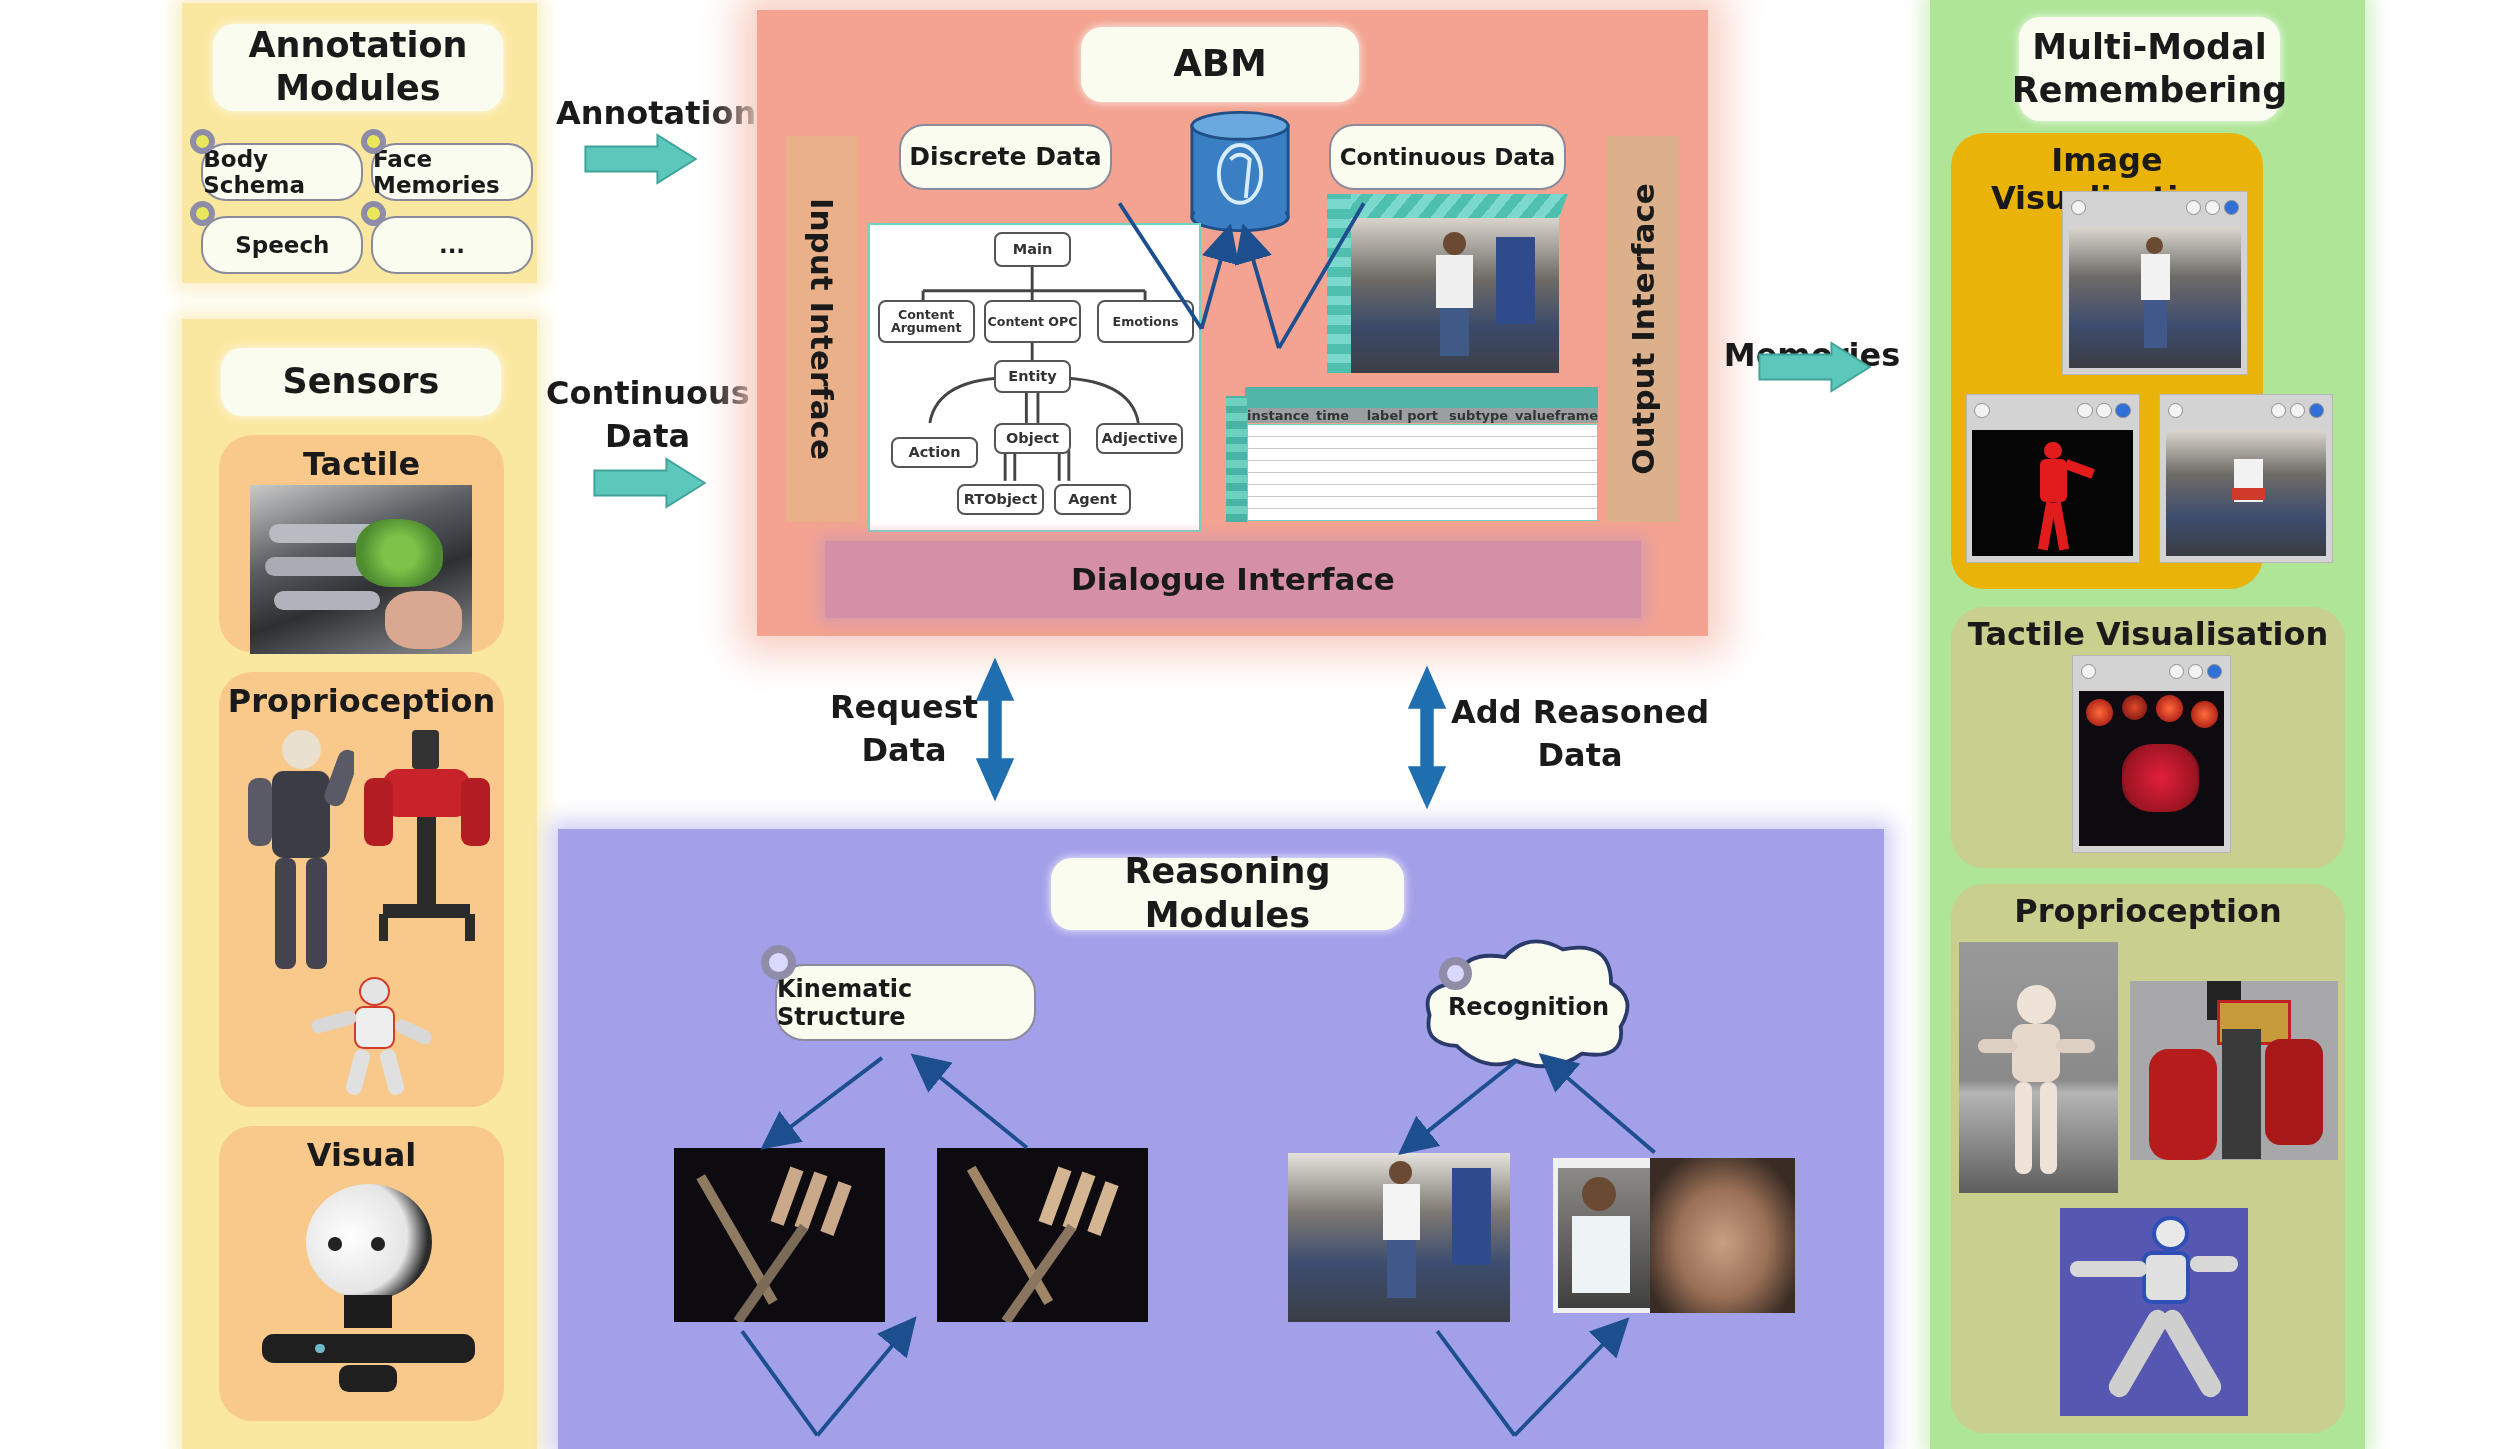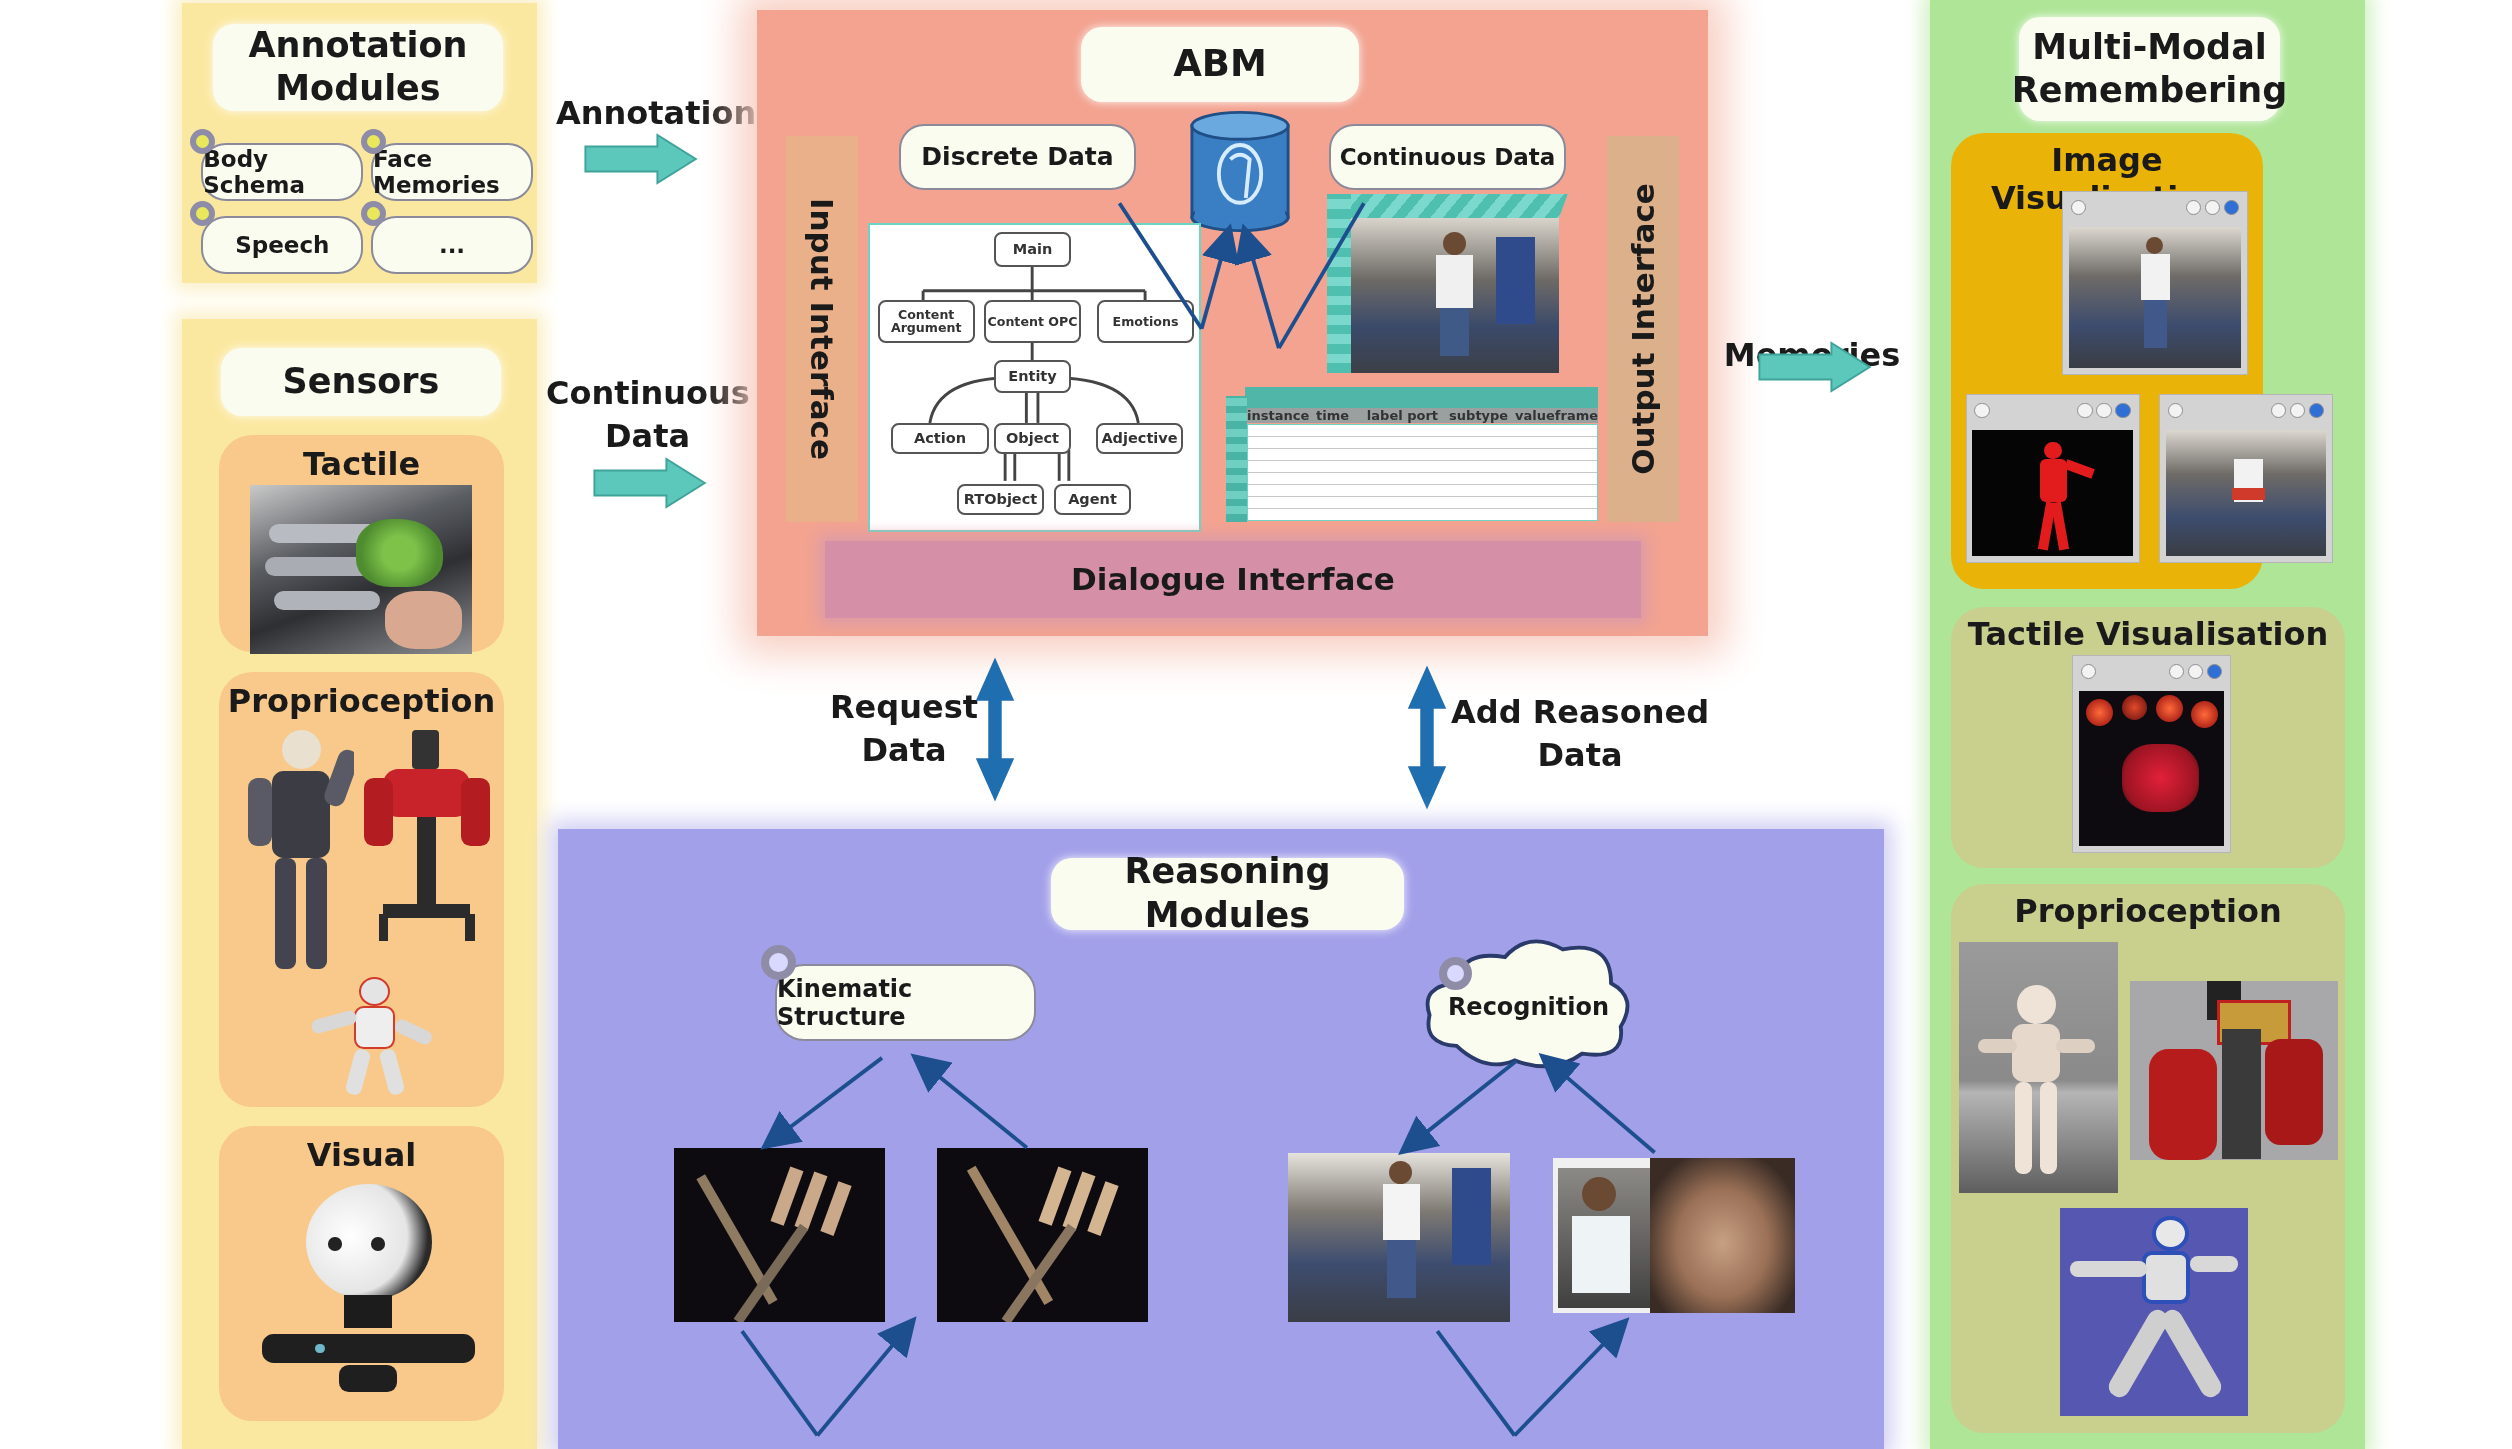--- a/index.html
+++ b/index.html
@@ -130,21 +130,21 @@
   </div>
 
   <div class="abs" style="left:29px;top:126px;width:72px;height:386px;background:#eab089;">
     <div class="abs" style="left:36px;top:193px;width:386px;font-weight:bold;font-size:31px;text-align:center;transform:translate(-50%,-50%) rotate(90deg);white-space:nowrap;">Input Interface</div>
   </div>
 
   <div class="abs" style="left:850px;top:126px;width:72px;height:386px;background:#dcb08b;">
     <div class="abs" style="left:36px;top:193px;width:386px;font-weight:bold;font-size:31px;text-align:center;transform:translate(-50%,-50%) rotate(-90deg);white-space:nowrap;">Output Interface</div>
   </div>
 
-  <div class="pill" style="left:142px;top:114px;width:237px;height:66px;font-size:25px;">
+  <div class="pill" style="left:142px;top:114px;width:213px;height:66px;font-size:25px;">
     <span>Discrete Data</span>
   </div>
   <div class="pill" style="left:572px;top:114px;width:237px;height:66px;font-size:23px;">
     <span>Continuous Data</span>
   </div>
 
   <svg style="left:433px;top:101px;" width="101" height="121" viewBox="0 0 105 125">
     <rect x="2" y="15" width="100" height="95" fill="#3a7fc4" stroke="#1f4f86" stroke-width="3"></rect>
     <ellipse cx="52" cy="110" rx="50" ry="14" fill="#3a7fc4" stroke="#1f4f86" stroke-width="3"></ellipse>
     <rect x="5" y="15" width="94" height="95" fill="#3a7fc4"></rect>
@@ -170,21 +170,21 @@
         <line x1="150" y1="233" x2="150" y2="265"></line>
         <line x1="196" y1="233" x2="196" y2="265"></line>
         <line x1="206" y1="233" x2="206" y2="265"></line>
       </g>
     </svg>
     <div class="schema-node" style="left:124px;top:7.7px;width:77px;height:35px;">Main</div>
     <div class="schema-node" style="left:7.7px;top:75px;width:97px;height:43px;font-size:12.6px;">Content Argument</div>
     <div class="schema-node" style="left:114px;top:75px;width:97px;height:43px;font-size:12.6px;">Content OPC</div>
     <div class="schema-node" style="left:227px;top:75px;width:97px;height:43px;font-size:12.6px;">Emotions</div>
     <div class="schema-node" style="left:124px;top:135px;width:77px;height:33px;">Entity</div>
-    <div class="schema-node" style="left:21px;top:198px;width:98px;height:31px;">Action</div>
+    <div class="schema-node" style="left:21px;top:212px;width:87px;height:31px;">Action</div>
     <div class="schema-node" style="left:124px;top:198px;width:77px;height:31px;">Object</div>
     <div class="schema-node" style="left:226px;top:198px;width:87px;height:31px;">Adjective</div>
     <div class="schema-node" style="left:87px;top:259px;width:87px;height:31px;">RTObject</div>
     <div class="schema-node" style="left:184px;top:259px;width:77px;height:31px;">Agent</div>
   </div>
 
   <div class="abs" style="left:570px;top:184px;width:232px;height:179px;">
     <div class="abs" style="left:0;top:0;width:232px;height:24px;background:repeating-linear-gradient(115deg,#4fbfb0 0 11.6px,#7ad9cc 11.6px 23px);transform:skewX(-20deg);transform-origin:bottom left;"></div>
     <div class="abs" style="left:0;top:0;width:24px;height:179px;background:repeating-linear-gradient(0deg,#4fbfb0 0 9.7px,#7ad9cc 9.7px 19.3px);"></div>
     <div class="photo" style="left:24px;top:24px;width:208px;height:155px;background:linear-gradient(180deg,#d9d4cb 0%,#6d6a66 40%,#3b4a6a 70%,#3c3f46 100%);">

